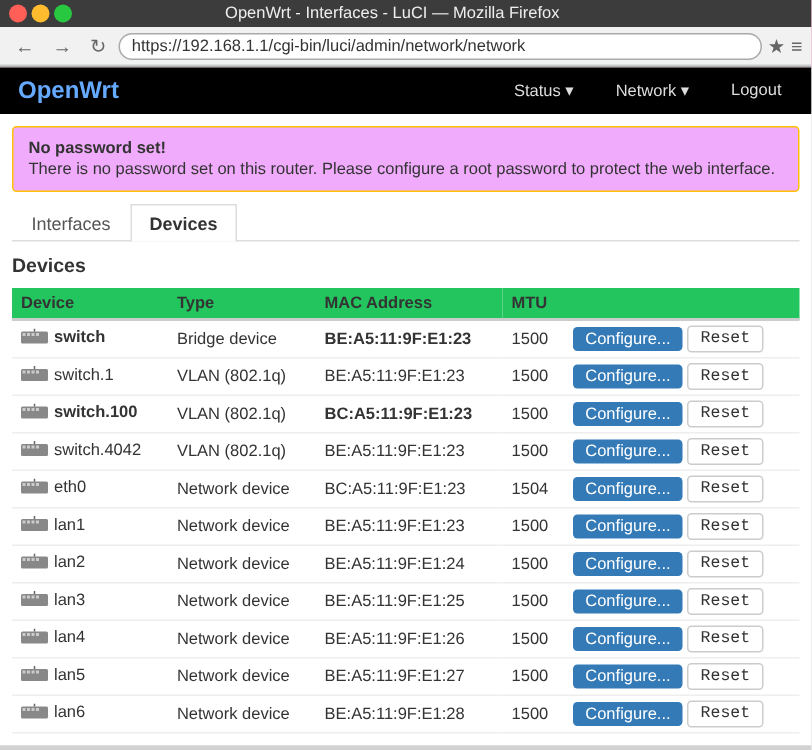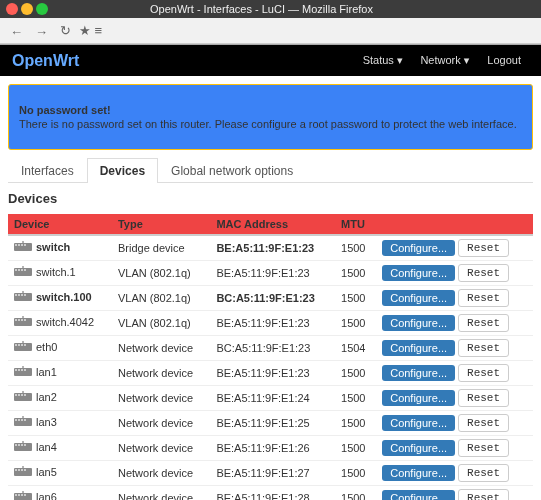--- a/index.html
+++ b/index.html
@@ -22,41 +22,41 @@
     .tab-bar { background: #d6d6d6; display: flex; align-items: flex-end; padding: 4px 6px 0; gap: 2px; }
     .tab { background: white; border: 1px solid #aaa; border-bottom: none; padding: 3px 10px; font-size: 11px; border-radius: 3px 3px 0 0; cursor: pointer; max-width: 160px; overflow: hidden; text-overflow: ellipsis; white-space: nowrap; }
 
     
     .page { background: white; min-height: 400px; }
 
     
     .openwrt-header { background: #000000; display: flex; align-items: center; justify-content: space-between; padding: 6px 12px; }
     .openwrt-logo { color: white; font-size: 16px; font-weight: bold; }
     .openwrt-logo span { color: #6af; }
-    .openwrt-nav { display: flex; gap: 2px; justify-content: flex-end; }
+    .openwrt-nav { display: flex; gap: 12px; justify-content: flex-end; }
     .openwrt-nav-item { color: #ddd; font-size: 11px; padding: 3px 8px; cursor: pointer; border-radius: 3px; }
     .openwrt-nav-item.has-arrow::after { content: ' ▾'; }
 
     
-    .warning-banner { background: #3b82f6; border: 1px solid #ffc107; margin: 8px; padding: 19px 10px; border-radius: 3px; font-size: 11px; }
+    .warning-banner { background: #f0abfc; border: 1px solid #ffc107; margin: 8px; padding: 8px 10px; border-radius: 3px; font-size: 11px; }
     .warning-banner strong { display: block; margin-bottom: 2px; }
 
     
     .section-tabs { display: flex; margin: 0 8px; border-bottom: 1px solid #ddd; }
     .section-tab { padding: 5px 12px; font-size: 12px; cursor: pointer; border: 1px solid transparent; border-bottom: none; margin-bottom: -1px; }
     .section-tab.active { background: white; border-color: #ddd; border-bottom-color: white; font-weight: bold; }
     .section-tab.inactive { color: #555; }
 
     
     .content { padding: 8px; }
     .content h2 { font-size: 13px; font-weight: bold; margin-bottom: 8px; }
 
     
     table { width: 100%; border-collapse: collapse; font-size: 11px; }
-    table th { text-align: left; padding: 4px 6px; border-bottom: 2px solid #ccc; font-weight: bold; color: #333; background: #ef4444; }
+    table th { text-align: left; padding: 4px 6px; border-bottom: 2px solid #ccc; font-weight: bold; color: #333; background: #22c55e; }
     table td { padding: 3px 6px; border-bottom: 1px solid #eee; vertical-align: middle; }
     .device-cell { display: flex; align-items: flex-start; }
 
     .btn-configure { background: #337ab7; color: white; border: none; padding: 2px 8px; font-size: 11px; cursor: pointer; border-radius: 3px; }
     .btn-reset { background: white; color: #333; border: 1px solid #ccc; padding: 2px 8px; font-size: 11px; cursor: pointer; border-radius: 3px; font-family: Liberation Mono, monospace; }
 
     .action-cell { display: flex; gap: 3px; align-items: center; }
   </style>
 </head>
 <body>
@@ -68,20 +68,21 @@
       <button class="browser-btn btn-min"></button>
       <button class="browser-btn btn-max"></button>
     </div>
     <span>OpenWrt - Interfaces - LuCI — Mozilla Firefox</span>
     <span style="width:60px"></span>
   </div>
   <div class="browser-toolbar">
     <button class="nav-btn">←</button>
     <button class="nav-btn">→</button>
     <button class="nav-btn">↻</button>
+    <input class="address-bar" type="text" value="https://192.168.1.1/cgi-bin/luci/admin/network/network" style="">
     <div class="toolbar-icons">
       <span>★</span>
       <span>≡</span>
     </div>
   </div>
 </div>
 
 <div class="page">
 
   <div class="openwrt-header">
@@ -96,21 +97,20 @@
   </div>
 
   <div class="warning-banner">
     <strong>No password set!</strong>
     <span>There is no password set on this router. Please configure a root password to protect the web interface.</span>
   </div>
 
   <div class="section-tabs">
     <div class="section-tab inactive">Interfaces</div>
     <div class="section-tab active">Devices</div>
-    <div class="section-tab inactive">Global network options</div>
   </div>
 
   <div class="content">
     <h2>Devices</h2>
 
     <table>
       <thead>
         <tr>
           <th>Device</th>
           <th>Type</th>

